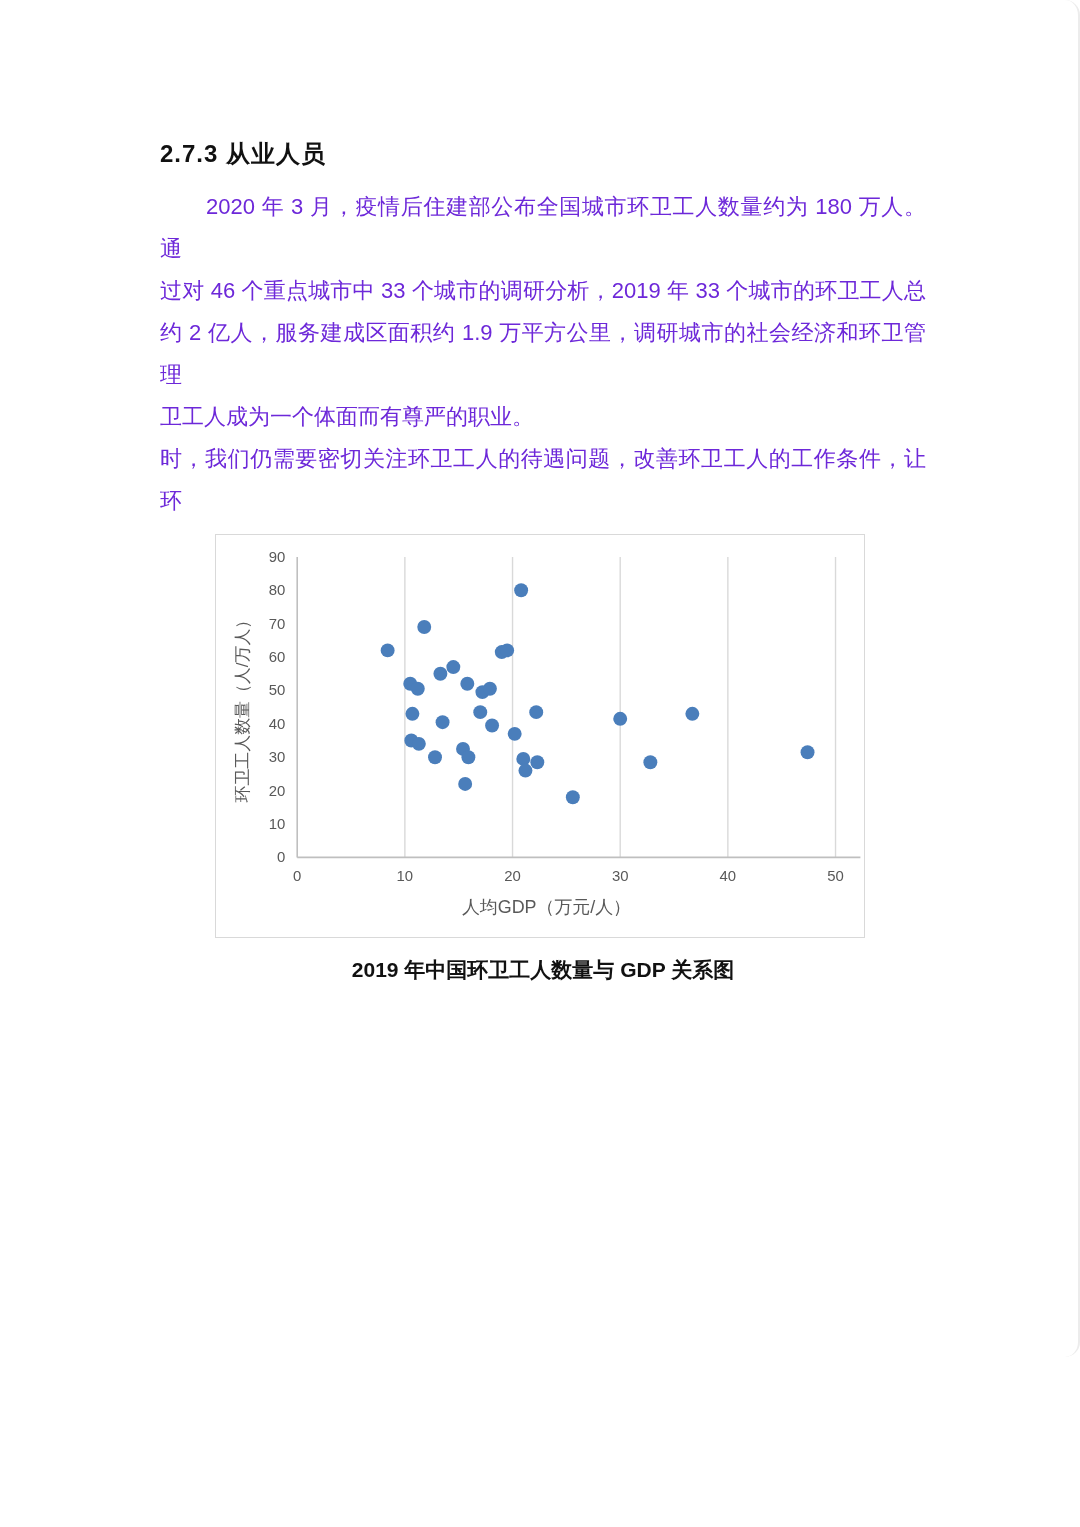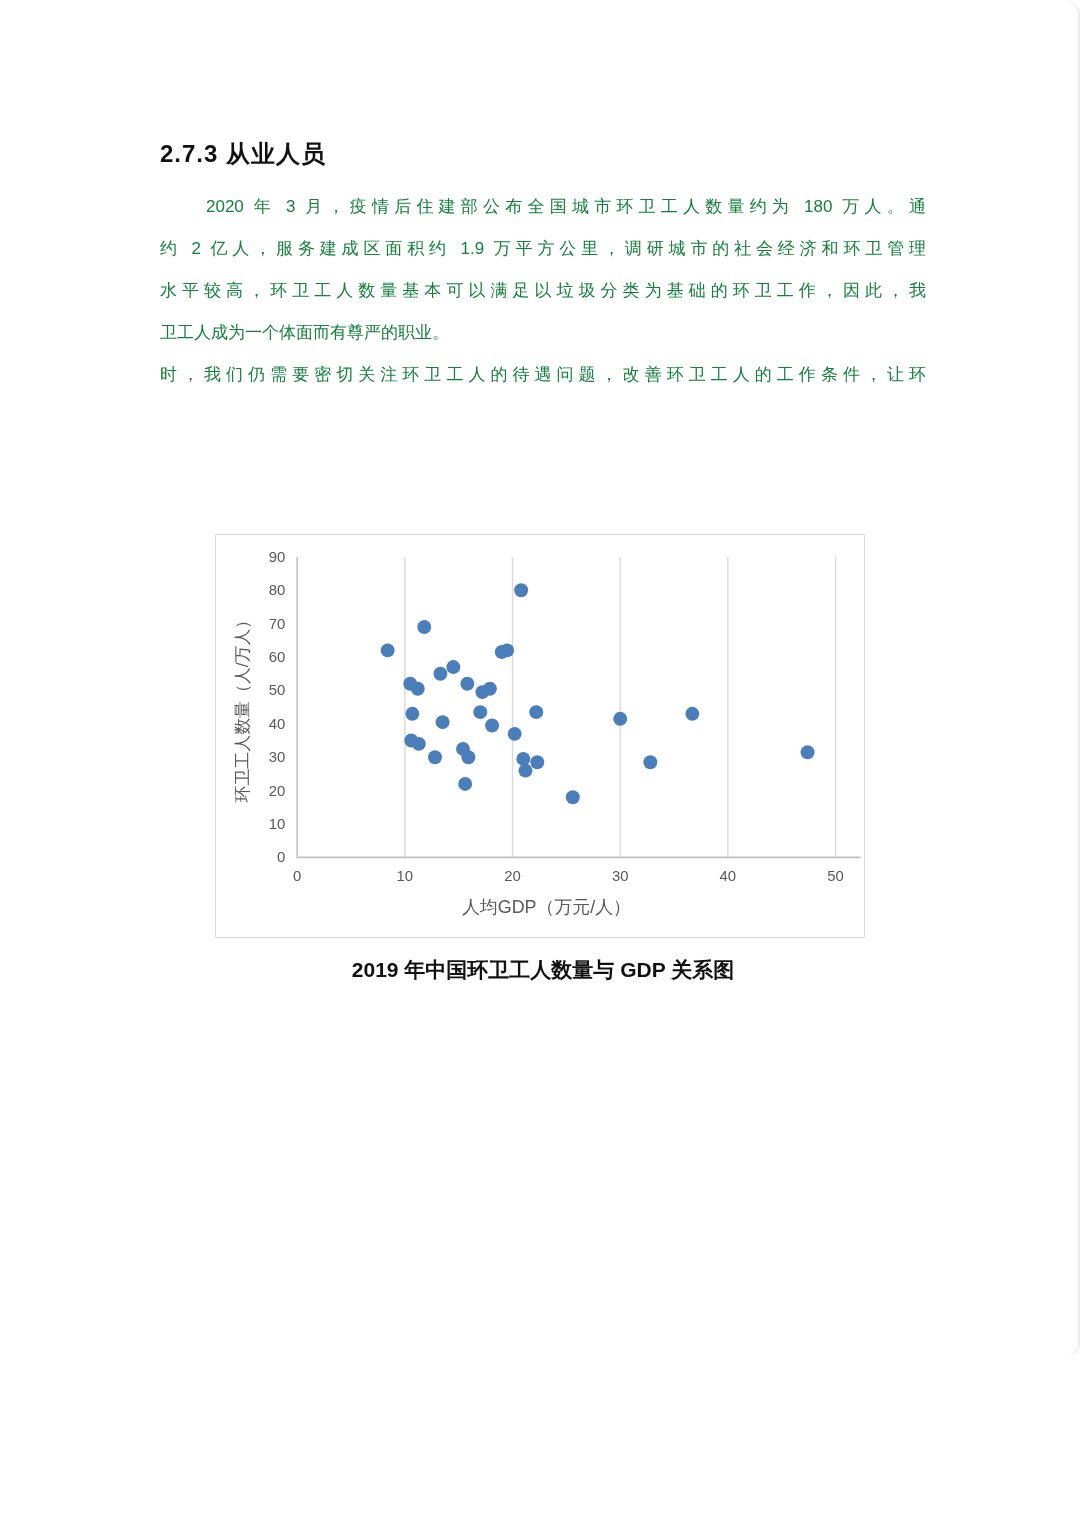--- a/index.html
+++ b/index.html
@@ -14,21 +14,21 @@
     box-sizing:border-box;
     border-radius:15px;
   }
   .section-heading{
     position:absolute;left:160px;top:138px;
     font-size:24px;font-weight:bold;color:#111;
     letter-spacing:1px;
   }
   .paragraph{
     position:absolute;left:160px;top:186px;width:766px;
-    font-size:17px;line-height:42px;color:#15803d;
+    font-size:22px;line-height:42px;color:#6d28d9;
   }
   .para-line{
     text-align:justify;
     text-align-last:justify;
     white-space:normal;
   }
   .para-line.first{ text-indent:46px; }
   .para-line.last{ text-align-last:left; }
   .chart-box{
     position:absolute;left:215px;top:534px;width:650px;height:404px;
@@ -57,22 +57,22 @@
 </style>
 </head>
 <body>
 
 <div class="page">
 
   <div class="section-heading">2.7.3 从业人员</div>
 
   <div class="paragraph" id="paragraph">
       <div class="para-line first">2020 年 3 月，疫情后住建部公布全国城市环卫工人数量约为 180 万人。通</div>
+      <div class="para-line">过对 46 个重点城市中 33 个城市的调研分析，2019 年 33 个城市的环卫工人总</div>
       <div class="para-line">约 2 亿人，服务建成区面积约 1.9 万平方公里，调研城市的社会经济和环卫管理</div>
-      <div class="para-line">水平较高，环卫工人数量基本可以满足以垃圾分类为基础的环卫工作，因此，我</div>
       <div class="para-line last">卫工人成为一个体面而有尊严的职业。</div>
       <div class="para-line">时，我们仍需要密切关注环卫工人的待遇问题，改善环卫工人的工作条件，让环</div>
     </div>
 
   <div class="chart-box">
     <svg id="chart-svg" viewBox="0 0 650 404" xmlns="http://www.w3.org/2000/svg">
         <line x1="189.2" y1="22" x2="189.2" y2="324" stroke="#d9d9d9" stroke-width="1.4"></line>
         <line x1="297.4" y1="22" x2="297.4" y2="324" stroke="#d9d9d9" stroke-width="1.4"></line>
         <line x1="405.6" y1="22" x2="405.6" y2="324" stroke="#d9d9d9" stroke-width="1.4"></line>
         <line x1="513.8" y1="22" x2="513.8" y2="324" stroke="#d9d9d9" stroke-width="1.4"></line>

